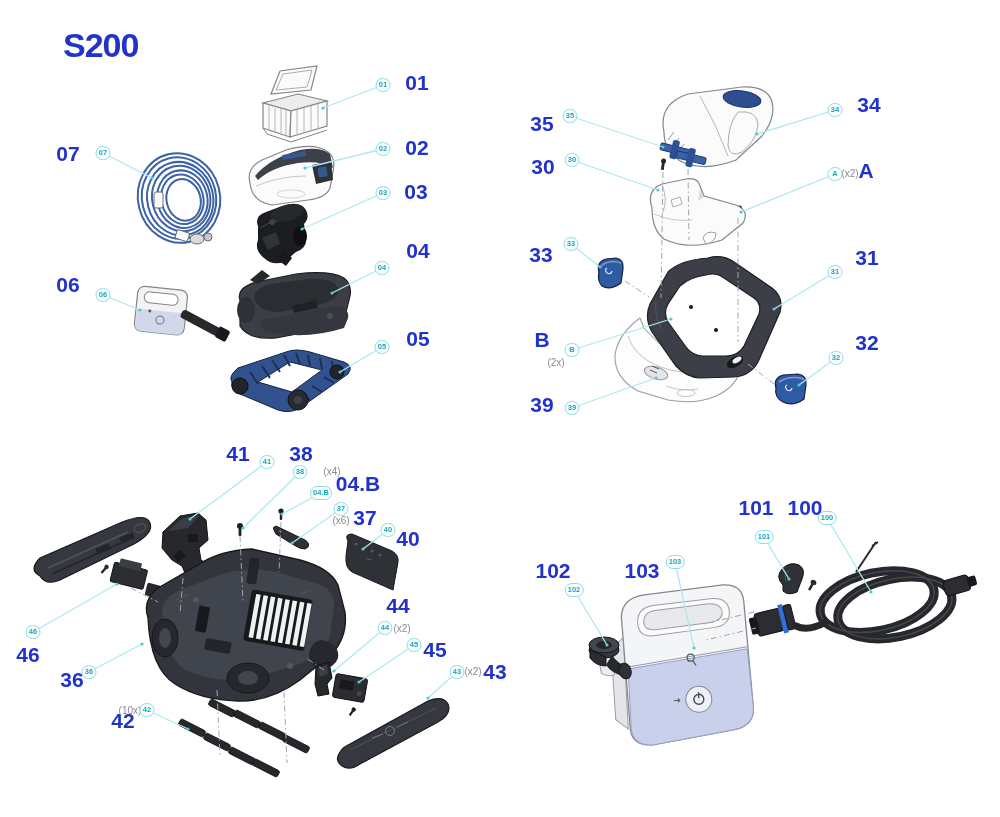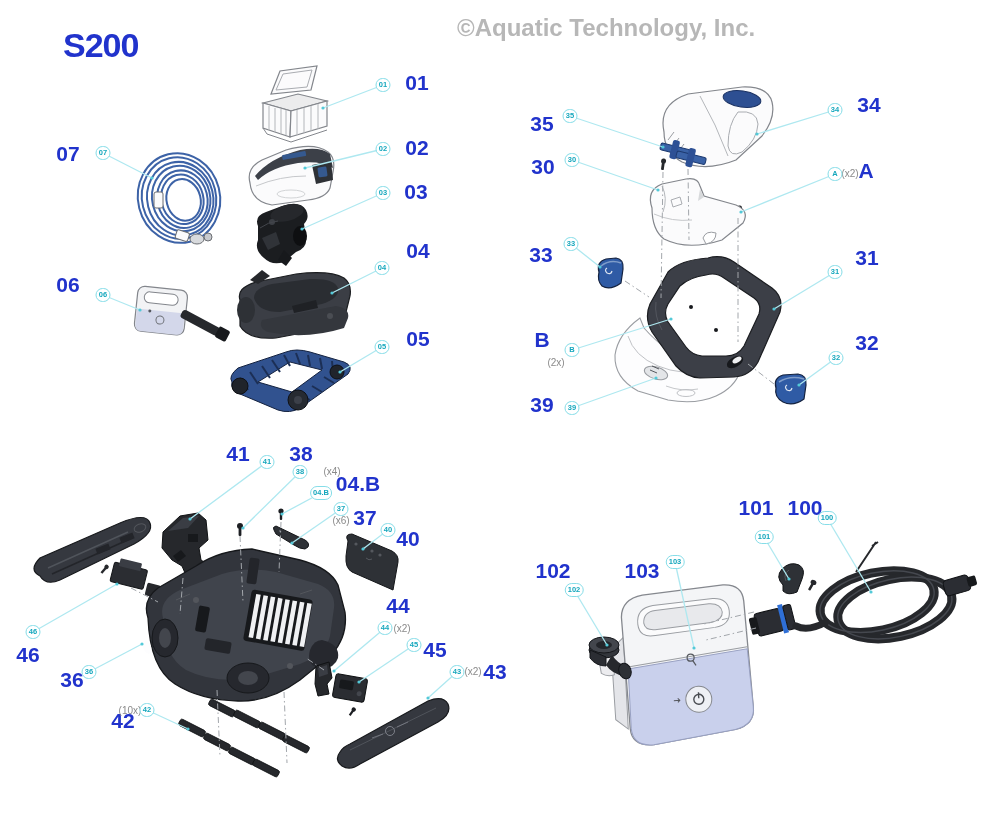--- a/index.html
+++ b/index.html
@@ -457,21 +457,20 @@
         <circle cx="142" cy="644" r="1.6"></circle>
         <circle cx="188" cy="729" r="1.6"></circle>
     <circle cx="871" cy="592" r="1.6"></circle>
         <circle cx="789" cy="579" r="1.6"></circle>
         <circle cx="607" cy="645" r="1.6"></circle>
     <circle cx="694" cy="648" r="1.6"></circle>
   </g>
 </svg>
 
   <div class="title">S200</div>
-  <div class="watermark">©Aquatic Technology, Inc.</div>
 
   <span class="biglbl" style="left:417px;top:83px">01</span>
   <span class="co" style="left:383px;top:85px">01</span>
   <span class="biglbl" style="left:417px;top:148px">02</span>
   <span class="co" style="left:383px;top:149px">02</span>
   <span class="biglbl" style="left:416px;top:192px">03</span>
   <span class="co" style="left:383px;top:193px">03</span>
   <span class="biglbl" style="left:418px;top:251px">04</span>
   <span class="co" style="left:382px;top:268px">04</span>
   <span class="biglbl" style="left:418px;top:339px">05</span>

